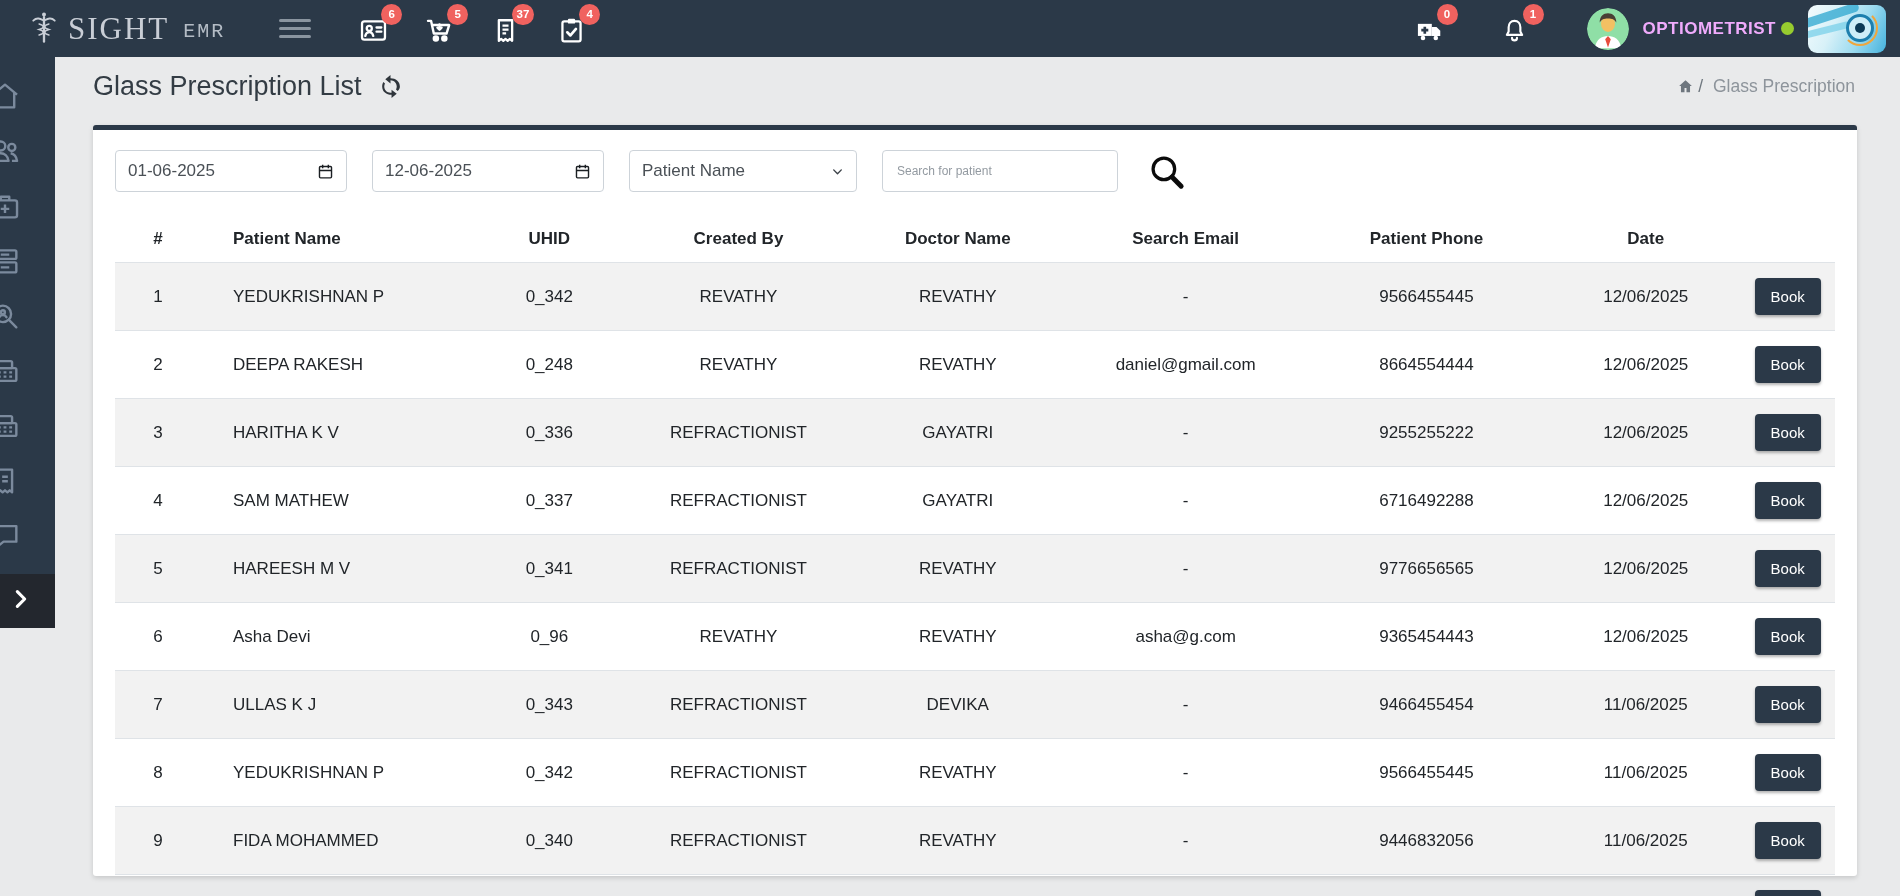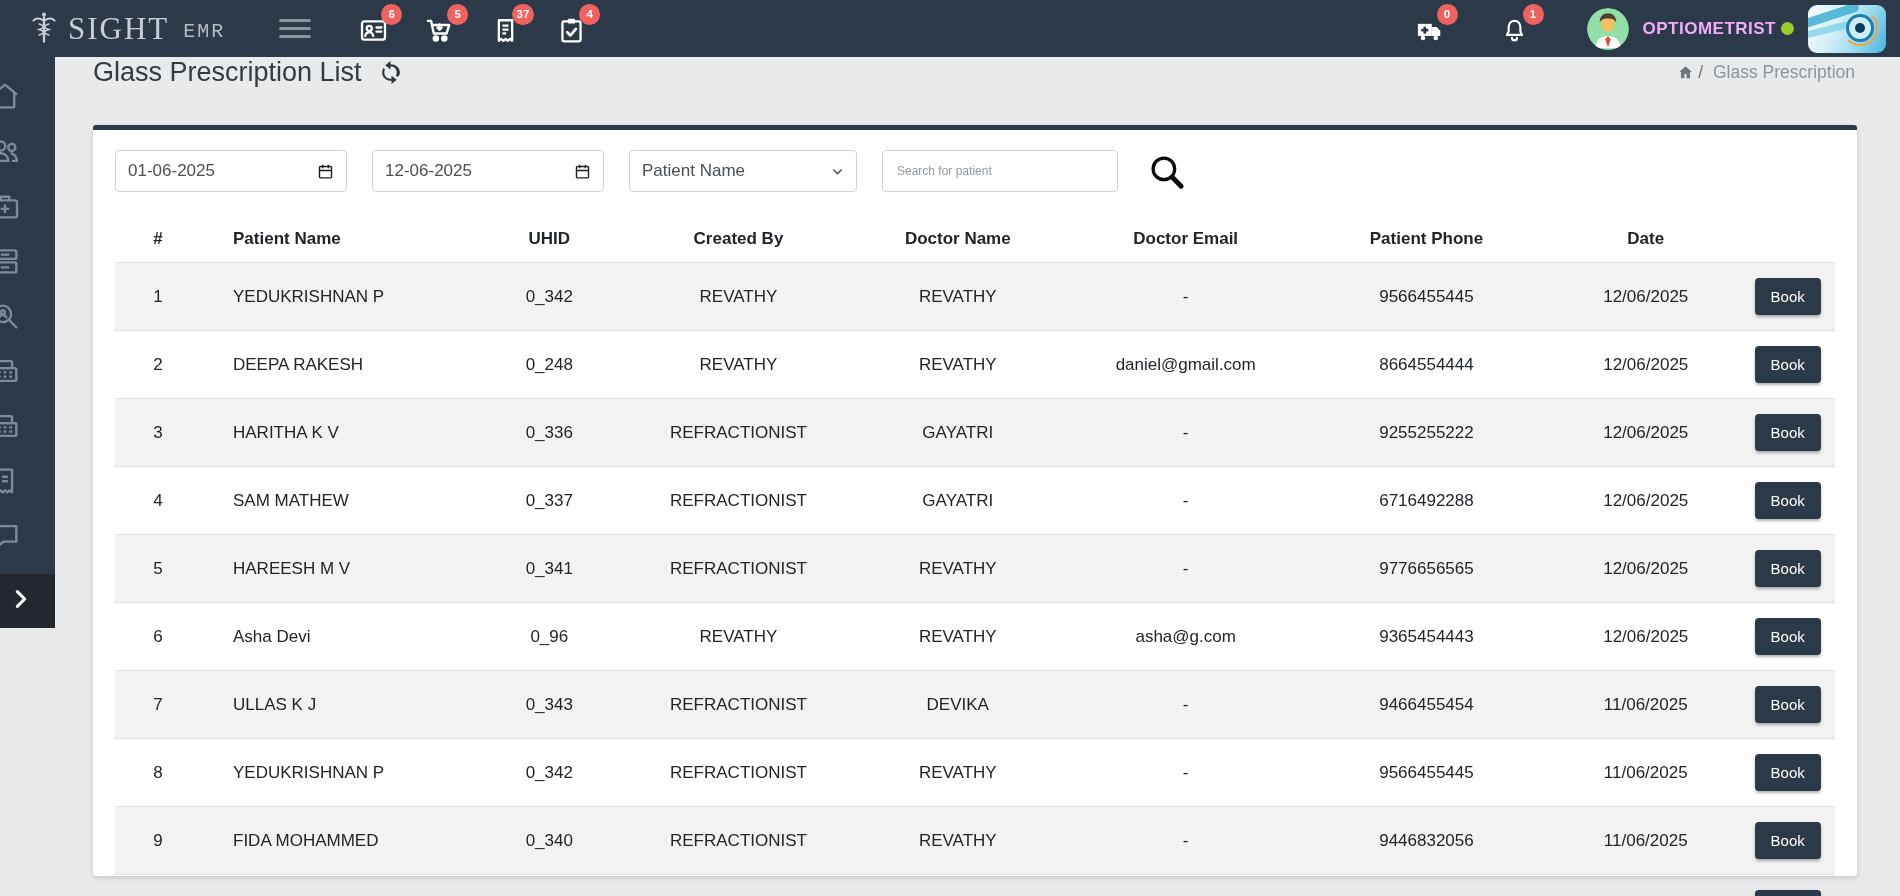--- a/index.html
+++ b/index.html
@@ -45,21 +45,21 @@
     position:absolute; top:57px; left:0; width:55px; height:571px;
     background:#2b3948; overflow:hidden; display:flex; flex-direction:column; padding-top:22px; gap:21px;
   }
   .side-ico { width:36px; height:34px; margin-left:-13px; cursor:pointer; flex:none; }
   .side-expander {
     margin-top:auto; width:55px; height:54px; background:#23272e;
     display:flex; align-items:center; padding-left:10px; cursor:pointer;
   }
   
   .page-header {
-    position:absolute; top:43px; left:55px; width:1845px; height:58px;
+    position:absolute; top:57px; left:55px; width:1845px; height:58px;
     display:flex; align-items:center; padding:0 45px 0 38px;
   }
   .page-title { font-size:27px; color:#333c44; }
   .refresh { margin-left:16px; cursor:pointer; display:flex; align-items:center; }
   .breadcrumb { margin-left:auto; display:flex; align-items:center; gap:4px; font-size:17.5px; color:#8d949b; }
   .breadcrumb .sep { color:#6e767e; margin-right:6px; }
   
   .card {
     position:absolute; top:125px; left:93px; width:1764px; height:751px;
     background:#fff; border-top:5px solid #2b3948; border-radius:3px;
@@ -330,21 +330,21 @@
         <col style="width:11%">
         <col style="width:5.5%">
     </colgroup>
     <thead>
       <tr>
         <th>#</th>
         <th>Patient Name</th>
         <th>UHID</th>
         <th>Created By</th>
         <th>Doctor Name</th>
-        <th>Doctor Email</th>
+        <th>Search Email</th>
         <th>Patient Phone</th>
         <th>Date</th>
         <th></th>
       </tr>
     </thead>
     <tbody>
         <tr>
           <td>1</td>
           <td>YEDUKRISHNAN P</td>
           <td>0_342</td>

